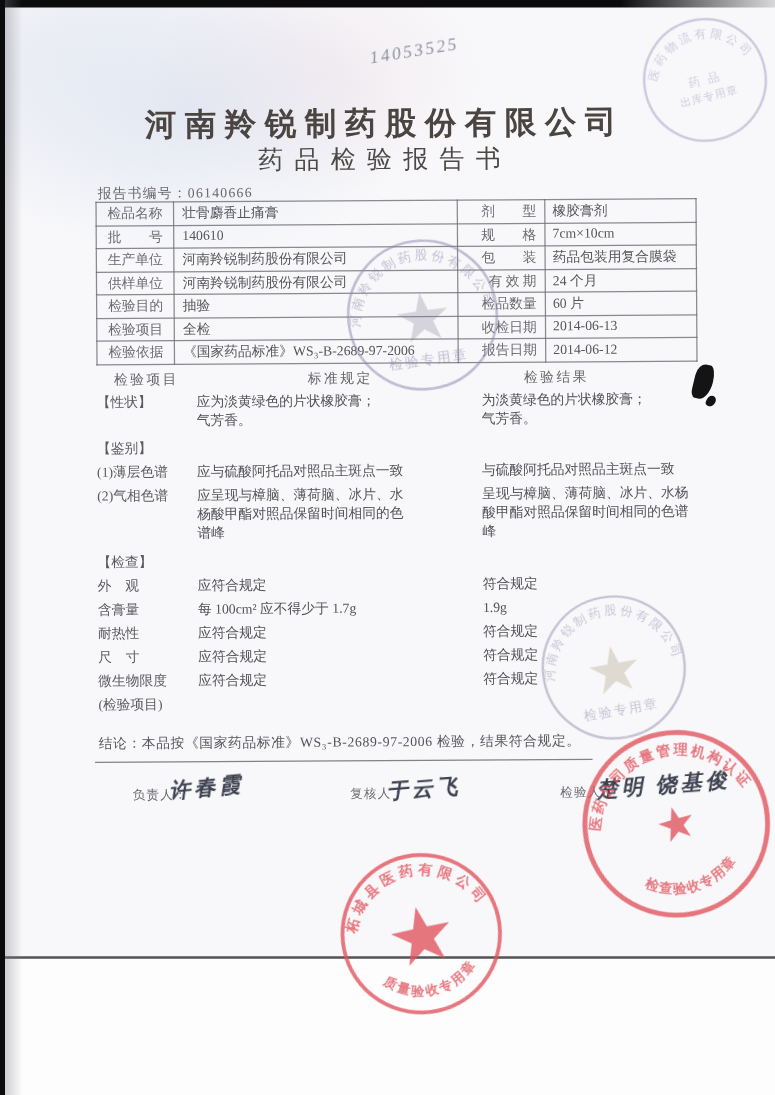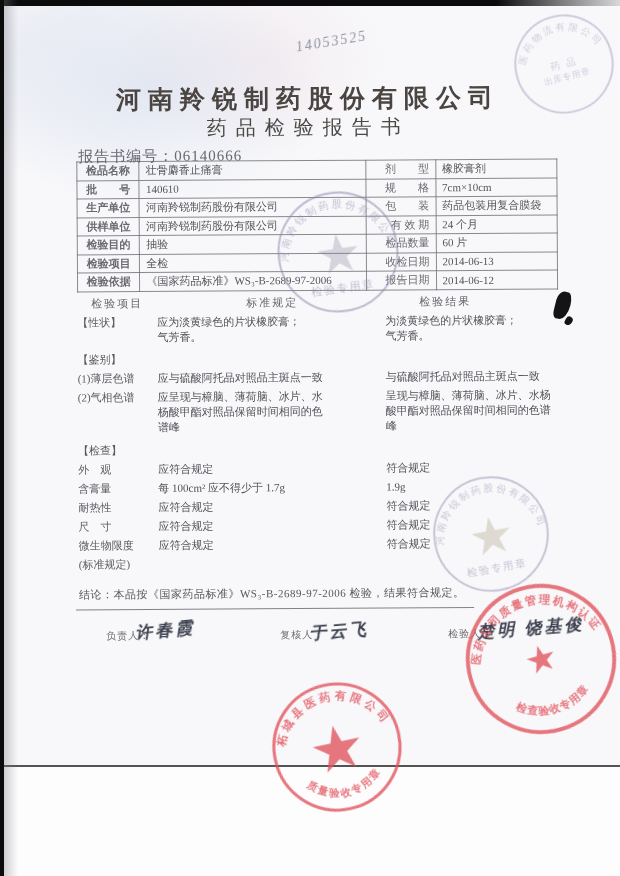--- a/index.html
+++ b/index.html
@@ -25,27 +25,27 @@
 
   .content{position:absolute;inset:0;transform:rotate(-0.35deg);}
 
   .hand-note{position:absolute;left:298px;top:34px;transform:rotate(-9deg);
     font-style:italic;font-size:14px;color:#8e93a2;letter-spacing:2px;filter:blur(.2px);}
 
   .company{position:absolute;left:0;top:82px;width:620px;text-align:center;
     font-size:25px;font-weight:600;letter-spacing:7px;color:#4b4542;}
   .doctitle{position:absolute;left:0;top:114px;width:620px;text-align:center;
     font-size:20px;letter-spacing:9px;color:#4c4845;}
-  .report-no{position:absolute;left:80px;top:146px;font-size:15px;color:#68686e;letter-spacing:1px;}
+  .report-no{position:absolute;left:80px;top:146px;font-size:11px;color:#68686e;letter-spacing:1px;}
 
   table.info{position:absolute;left:78px;top:160px;width:481px;border-collapse:collapse;
     font-size:11px;color:#55555a;}
   table.info td{border:1px solid rgba(100,100,108,.75);height:17.5px;padding:0 6px;
     white-space:nowrap;overflow:hidden;}
-  td.lbl{width:52px;text-align:center;color:#6a6a70;font-weight:bold;}
+  td.lbl{width:52px;text-align:center;color:#6a6a70;}
   td.v1{width:228px;margin-top:20px;}
   td.lbl2{width:62px;text-align:right;color:#6a6a70;}
   td.v2{width:113px;}
 
   .res-head{position:absolute;top:295px;font-size:11px;color:#66666c;letter-spacing:2px;}
   .rh-item{left:78px;width:80px;text-align:center;}
   .rh-std{left:160px;width:226px;text-align:center;}
   .rh-res{left:386px;width:120px;text-align:center;}
 
   .results{position:absolute;left:78px;top:314px;width:482px;font-size:11px;color:#515157;}
@@ -195,21 +195,21 @@
         <div class="it">尺　寸</div>
         <div class="st">应符合规定</div>
         <div class="re">符合规定</div>
       </div>
       <div class="rrow">
         <div class="it">微生物限度</div>
         <div class="st">应符合规定</div>
         <div class="re">符合规定</div>
       </div>
       <div class="rrow">
-        <div class="it">(标准规定)</div>
+        <div class="it">(检验项目)</div>
         <div class="st"></div>
         <div class="re"></div>
       </div>
     </div>
 
     <div class="conclusion">结论：本品按《国家药品标准》WS₃-B-2689-97-2006 检验，结果符合规定。</div>
     <div class="c-underline"></div>
 
     <div class="sig-label" style="left:82px;">负责人：</div>
     <div class="sig-name" style="left:134px;top:618px;transform:rotate(-5deg);">许春霞</div>

